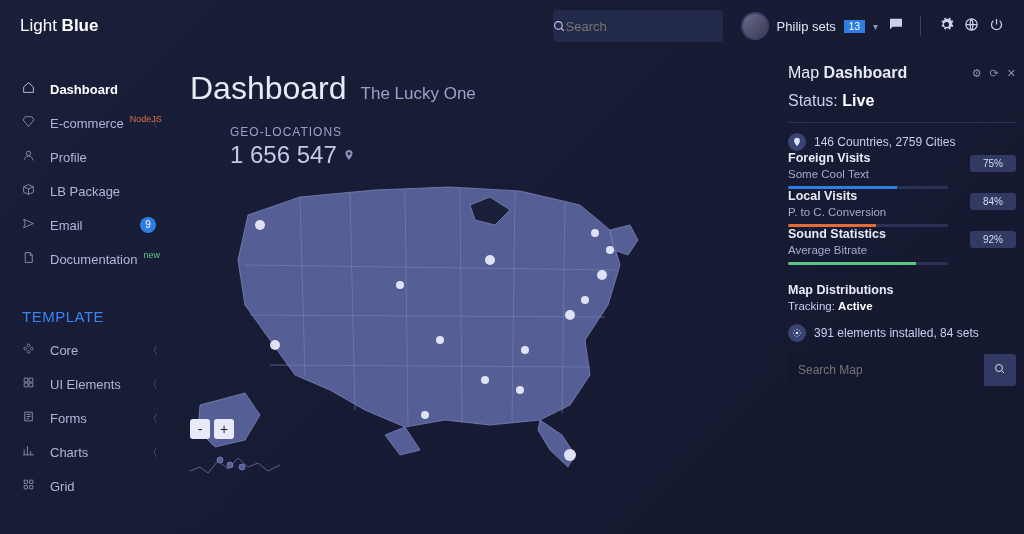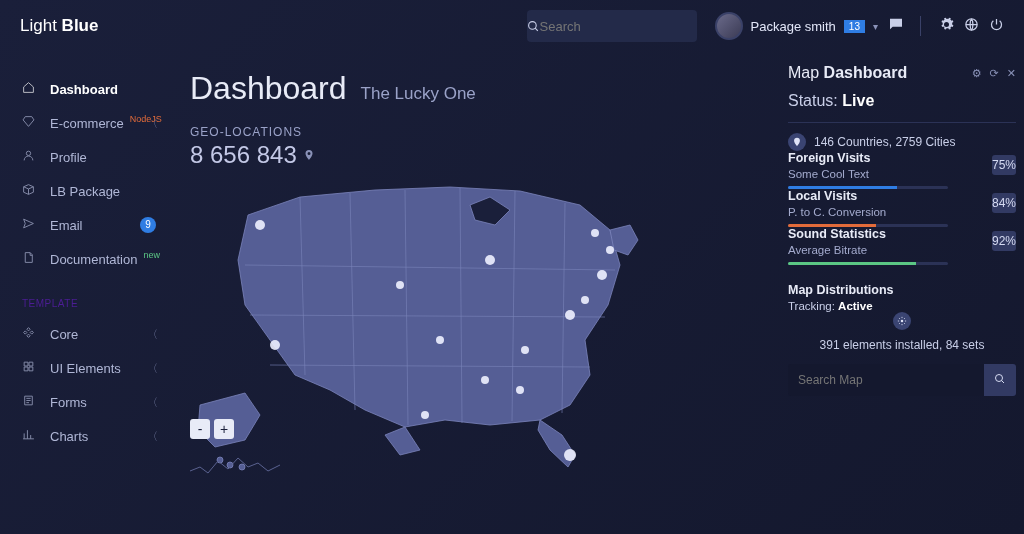--- a/index.html
+++ b/index.html
@@ -18,25 +18,25 @@
   .divider{width:1px;height:20px;background:#3a4168;margin:0 8px 0 16px;}
   .layout{display:flex;height:calc(534px - 52px);}
   .sidebar{width:170px;padding:20px 0 0 22px;font-size:13px;}
   .nav-item{display:flex;align-items:center;height:34px;color:#b0b7d6;cursor:pointer;position:relative;}
   .nav-item.active{color:#fff;font-weight:600;}
   .nav-ic{width:18px;margin-right:10px;opacity:.7;}
   .nav-chevron{position:absolute;right:12px;color:#6a7296;font-size:11px;}
   .pill-new{color:#e26b3a;font-size:9px;margin-left:6px;position:relative;top:-4px;}
   .pill-green{color:#5bc784;font-size:9px;margin-left:6px;position:relative;top:-4px;}
   .nav-badge{background:#2f7de3;color:#fff;font-size:10px;min-width:16px;height:16px;line-height:16px;text-align:center;border-radius:8px;margin-left:auto;margin-right:14px;}
-  .section-title{color:#4c1d95;font-size:10px;letter-spacing:.5px;margin:22px 0 8px 0;}
+  .section-title{color:#3b82f6;font-size:15px;letter-spacing:.5px;margin:32px 0 8px 0;}
   .main{flex:1;padding:18px 10px 0 20px;position:relative;}
   .page-title{font-size:32px;font-weight:300;color:#e8ebf7;}
   .page-sub{font-size:17px;color:#9aa2c8;margin-left:14px;font-weight:300;}
-  .geo-wrap{margin-top:18px;}
+  .geo-wrap{margin-left:40px;margin-top:18px;}
   .geo-label{font-size:12px;letter-spacing:1px;color:#9aa2c8;}
   .geo-num{font-size:24px;color:#c3c8e6;margin-top:2px;display:flex;align-items:center;gap:6px;}
   .map-area{position:relative;width:520px;height:320px;margin-top:-14px;}
   .zoom-buttons{position:absolute;left:0;bottom:36px;display:flex;gap:4px;}
   .zoom-btn{width:20px;height:20px;background:#e8ebf7;color:#1a1f3a;border:0;border-radius:3px;font-size:14px;line-height:18px;cursor:pointer;}
   .sparkline{position:absolute;left:0;bottom:0;width:90px;height:22px;color:#5a6290;}
   .right-panel{width:236px;padding:12px 8px 0 0;}
   .panel-hdr{display:flex;align-items:center;}
   .panel-title{font-size:16px;color:#e8ebf7;font-weight:300;}
   .panel-title b{font-weight:600;}
@@ -44,21 +44,21 @@
   .status-line{font-size:16px;margin-top:10px;}
   .status-line .live{color:#fff;font-weight:600;}
   .hr{height:1px;background:#2b3256;margin:12px 0 10px 0;}
   .chip-row{display:flex;align-items:center;gap:8px;font-size:12px;}
   .round-ic{width:18px;height:18px;border-radius:50%;background:#3a4472;display:flex;align-items:center;justify-content:center;color:#dfe3f7;}
   .stat{position:relative;}
   .stat-title{font-size:12.5px;color:#e8ebf7;font-weight:600;}
   .stat-sub{font-size:11.5px;color:#a4abce;margin-top:3px;}
   .bar{height:3px;background:#2b3256;border-radius:2px;margin-top:6px;width:160px;overflow:hidden;}
   .bar-fill{height:100%;}
-  .pct{position:absolute;right:0;top:4px;background:#323a63;color:#d6dbf2;font-size:12px;padding:3px 0;border-radius:3px;}
+  .pct{position:absolute;right:0;top:4px;background:#323a63;color:#d6dbf2;font-size:10px;padding:3px 13px;border-radius:3px;}
   .dist-title{font-size:12.5px;color:#e8ebf7;font-weight:600;margin-top:18px;}
   .dist-sub{font-size:11.5px;margin-top:3px;}
   .dist-sub b{color:#fff;}
   .map-search{display:flex;margin-top:12px;}
   .map-search input{flex:1;background:#14182e;border:0;outline:0;color:#c9cfe8;height:32px;padding:0 10px;font-size:12px;border-radius:3px 0 0 3px;}
   .map-search button{width:32px;height:32px;background:#323a63;border:0;border-radius:0 3px 3px 0;color:#d6dbf2;cursor:pointer;}
   .map-dot{fill:#eef1ff;opacity:.9;}
 </style>
 </head>
 <body>
@@ -72,21 +72,21 @@
     <div class="search-icon-wrap">
       <svg width="13" height="13" viewBox="0 0 24 24" fill="none" stroke="#c9cfe8" stroke-width="2">
           <circle cx="10" cy="10" r="7"></circle>
           <line x1="20" y1="20" x2="15" y2="15"></line>
         </svg>
     </div>
     <input class="search-input" placeholder="Search" style="">
   </div>
   <div class="user-block">
     <div class="avatar"></div>
-    <span class="user-name">Package smith</span>
+    <span class="user-name">Philip sets</span>
     <span class="user-badge">13</span>
     <span style="font-size:10px;color:#8a92b8;">▾</span>
   </div>
   <span class="hdr-ic">
     <svg width="16" height="16" viewBox="0 0 24 24" fill="#c9cfe8">
         <path d="M3 4h18v12H7l-4 4z"></path>
       </svg>
   </span>
   <div class="divider"></div>
   <span class="hdr-ic">
@@ -174,32 +174,38 @@
           <span>Forms</span>
           <span class="nav-chevron">〈</span>
         </div>
         <div class="nav-item">
           <span class="nav-ic"><svg width="13" height="13" viewBox="0 0 24 24" fill="none" stroke="currentColor" stroke-width="1.8">
               <path d="M4 20V10M10 20V4M16 20v-7M22 20H2"></path>
             </svg></span>
           <span>Charts</span>
           <span class="nav-chevron">〈</span>
         </div>
+        <div class="nav-item">
+          <span class="nav-ic"><svg width="13" height="13" viewBox="0 0 24 24" fill="none" stroke="currentColor" stroke-width="1.8">
+              <path d="M4 4h6v6H4zM14 4h6v6h-6zM4 14h6v6H4zM14 14h6v6h-6z"></path>
+            </svg></span>
+          <span>Grid</span>
+        </div>
       </div>
   </div>
 
   <div class="main">
     <div style="display:flex;align-items:baseline;">
       <div class="page-title">Dashboard</div>
       <div class="page-sub">The Lucky One</div>
     </div>
     <div class="geo-wrap">
       <div class="geo-label">GEO-LOCATIONS</div>
       <div class="geo-num">
-        <span>8 656 843</span>
+        <span>1 656 547</span>
         <svg width="12" height="16" viewBox="0 0 24 24" fill="#8a92b8">
             <path d="M12 2a7 7 0 00-7 7c0 5 7 13 7 13s7-8 7-13a7 7 0 00-7-7zm0 10a3 3 0 110-6 3 3 0 010 6z"></path>
           </svg>
       </div>
     </div>
     <div class="map-area">
       <svg viewBox="0 0 520 320" width="520" height="320">
         <g fill="#555e95" stroke="#7b84bb" stroke-width="0.8">
 
           <path d="M58 60 L110 42 L185 35 L260 32 L330 36 L390 50 L420 75 L430 110 L418 150 L395 185 L400 220 L380 250 L350 265 L300 270 L255 265 L215 272 L175 255 L140 235 L105 220 L80 185 L55 150 L48 105 Z"></path>
@@ -306,21 +312,21 @@
             <div class="bar-fill" style="background:#5bc784;width:80%"></div>
           </div>
           <div class="pct">92%</div>
         </div>
       </div>
     <div class="dist-title">Map Distributions</div>
     <div class="dist-sub">
       <span>Tracking:</span>
       <b>Active</b>
     </div>
-    <div class="chip-row" style="flex-direction:column;">
+    <div class="chip-row" style="margin-top:12px;">
       <div class="round-ic">
         <svg width="10" height="10" viewBox="0 0 24 24" fill="#dfe3f7">
             <circle cx="12" cy="12" r="3"></circle>
             <path d="M12 2v3M12 19v3M2 12h3M19 12h3M5 5l2 2M17 17l2 2M19 5l-2 2M5 19l2-2" stroke="#dfe3f7" stroke-width="2"></path>
           </svg>
       </div>
       <span>391 elements installed, 84 sets</span>
     </div>
     <div class="map-search">
       <input placeholder="Search Map" style="">

